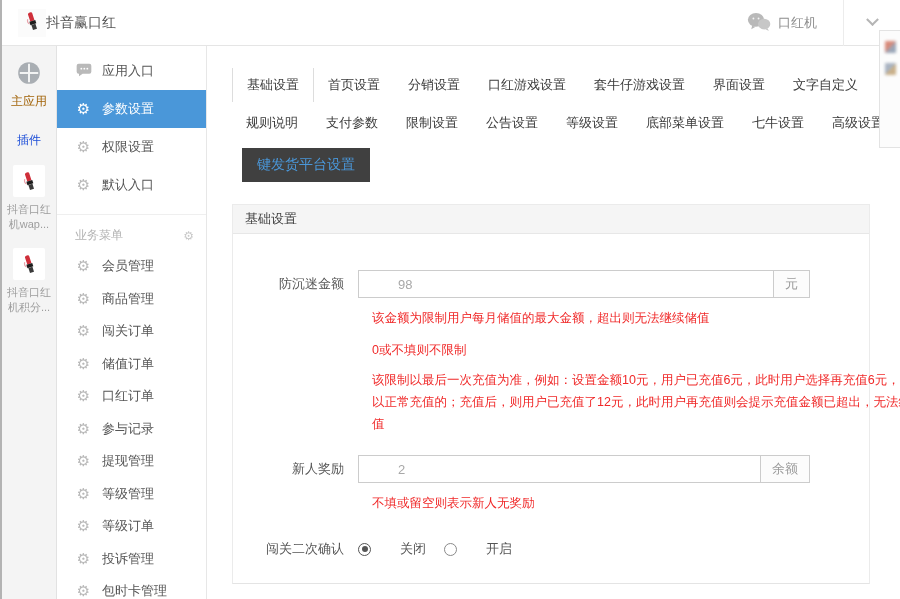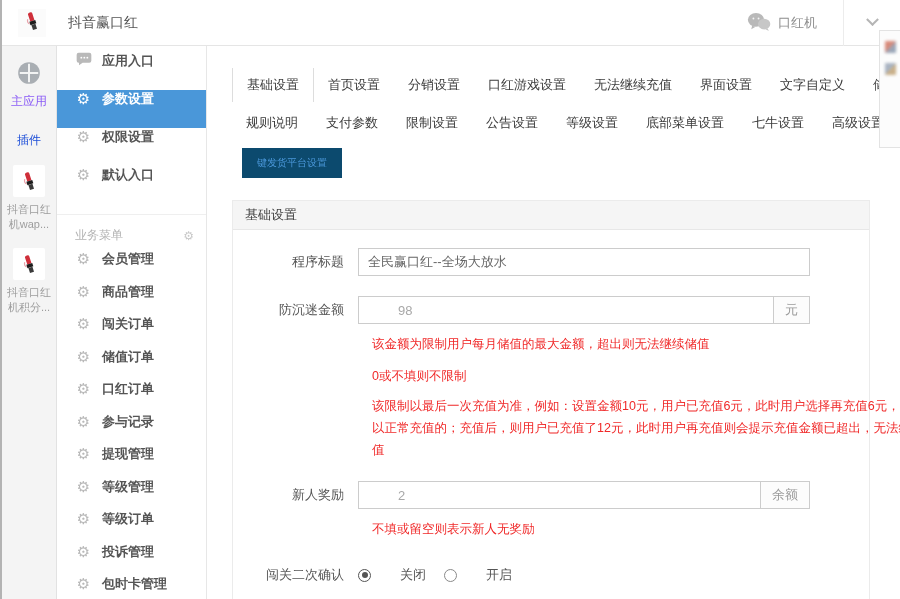--- a/index.html
+++ b/index.html
@@ -3,59 +3,59 @@
 <meta charset="utf-8">
 <style>
   * { margin:0; padding:0; box-sizing:border-box; }
   html,body { width:900px; height:599px; overflow:hidden; }
   body { font-family:"Liberation Sans","DejaVu Sans",sans-serif; background:#fff; color:#555; }
   .app { width:900px; height:599px; position:relative; border-left:2px solid #b3b3b3; overflow:hidden; background:#fff; }
 
   
   .topbar { height:46px; background:#fff; border-bottom:1px solid #e5e5e5; display:flex; align-items:center; position:relative; z-index:2; }
   .logo-box { width:28px; height:28px; margin-left:16px; background:#fbfbfb; display:flex; align-items:center; justify-content:center; }
-  .app-title { margin-left:22px; font-size:14px; color:#545454; }
+  .app-title { font-size:14px; color:#545454; }
   .topbar-right { margin-left:auto; display:flex; align-items:center; height:100%; }
   .channel { display:flex; align-items:center; color:#8d8d8d; font-size:13px; padding-right:26px; }
   .channel svg { margin-right:7px; }
   .topbar-sep { width:1px; height:46px; background:#ececec; }
   .chevron-wrap { width:56px; display:flex; align-items:center; justify-content:center; height:100%; }
   .chevron { width:9px; height:9px; border-right:2px solid #b5b5b5; border-bottom:2px solid #b5b5b5; transform:rotate(45deg) translate(-2px,-2px); }
 
   .layout { display:flex; height:553px; }
 
   
   .sidebar1 { width:55px; background:#f4f4f4; border-right:1px solid #e2e2e2; text-align:center; flex-shrink:0; }
   .s1-grid-icon { margin:14px auto 0; width:26px; height:26px; }
-  .s1-main-label { margin-top:7px; font-size:12px; color:#8b5cf6; }
+  .s1-main-label { margin-top:7px; font-size:12px; color:#a16207; }
   .s1-plugins-header { margin-top:22px; font-size:12px; color:#1d4ed8; }
   .s1-app { margin-top:16px; }
   .s1-app-tile { width:32px; height:32px; background:#fff; margin:0 auto; display:flex; align-items:center; justify-content:center; border-radius:2px; }
   .s1-app-label { margin-top:5px; font-size:11px; color:#9d9d9d; line-height:1.35; }
 
   
   .sidebar2 { width:150px; background:#fff; border-right:1px solid #e7e7e7; flex-shrink:0; font-size:13px; padding-top:6px; }
-  .s2-item { height:38px; display:flex; padding-left:18px; color:#555; cursor:pointer;font-weight:bold; }
+  .s2-item { height:38px; display:flex; align-items:center; padding-left:18px; color:#555; cursor:pointer; }
   .s2-item .gear { font-size:15px; color:#b9b9b9; margin-right:10px; width:17px; text-align:center; }
   .s2-item.chat-row .gear { font-size:13px; }
   .s2-item.active { background:#4a97d9; color:#fff; }
   .s2-item.active .gear { color:#fff; }
   .s2-divider { border-top:1px solid #efefef; margin-top:10px; }
   .s2-section { padding:12px 12px 6px 18px; color:#b3b3b3; font-size:12px; display:flex; align-items:center; }
   .s2-section .sec-gear { margin-left:auto; color:#c9c9c9; font-size:12px; }
   .s2-menu .s2-item { height:32.5px; }
 
   
   .main { flex:1; background:#fff; padding:22px 0 0 25px; position:relative; }
 
   .tabs-row { display:flex; flex-wrap:nowrap; }
   .tab { padding:8px 14px; font-size:13px; color:#3b3b3b; cursor:pointer; white-space:nowrap; }
   .tab.first { border-left:1px solid #ddd; border-right:1px solid #ddd; }
   .tabs-row2 { margin-top:4px; }
-  .tab-sub-active { display:inline-block; margin:8px 0 0 10px; padding:8px 15px; background:#0c4a6e; color:#4a97d9; font-size:10px; cursor:pointer; }
+  .tab-sub-active { display:inline-block; margin:8px 0 0 10px; padding:8px 15px; background:#404040; color:#4a97d9; font-size:14px; cursor:pointer; }
 
   .panel { width:638px; margin-top:22px; border:1px solid #ebebeb; border-bottom-color:#e4e4e4; }
   .panel-header { height:29px; line-height:28px; background:#f5f5f5; border-bottom:1px solid #e7e7e7; font-size:13px; color:#3f3f3f; padding-left:12px; }
   .panel-body { padding:16px 0 20px; background:#fff; }
 
   .form-row { display:flex; margin-top:20px; }
   .form-row.first { margin-top:2px; }
   .f-label { width:125px; text-align:right; padding-right:14px; font-size:13px; color:#555; line-height:28px; flex-shrink:0; }
   .f-control { width:452px; }
   .input-group { display:flex; width:100%; }
@@ -249,21 +249,21 @@
       </div>
     </div>
 
     <div class="main">
 
       <div class="tabs-row">
         <div class="tab first">基础设置</div>
         <div class="tab">首页设置</div>
         <div class="tab">分销设置</div>
         <div class="tab">口红游戏设置</div>
-        <div class="tab">无法继续充值</div>
+        <div class="tab">套牛仔游戏设置</div>
         <div class="tab">界面设置</div>
         <div class="tab">文字自定义</div>
         <div class="tab">储值设置</div>
       </div>
 
       <div class="tabs-row tabs-row2">
         <div class="tab">规则说明</div>
         <div class="tab">支付参数</div>
         <div class="tab">限制设置</div>
         <div class="tab">公告设置</div>
@@ -273,26 +273,20 @@
         <div class="tab">高级设置</div>
       </div>
 
       <div class="tab-sub-active">键发货平台设置</div>
 
       
       <div class="panel">
         <div class="panel-header">基础设置</div>
         <div class="panel-body">
 
-          <div class="form-row first">
-            <div class="f-label">程序标题</div>
-            <div class="f-control">
-              <input class="tbox" value="全民赢口红--全场大放水" style="">
-            </div>
-          </div>
 
           <div class="form-row">
             <div class="f-label">防沉迷金额</div>
             <div class="f-control">
               <div class="input-group">
                 <input class="tbox muted" value="98" style="">
                 <span class="addon">元</span>
               </div>
             </div>
           </div>

